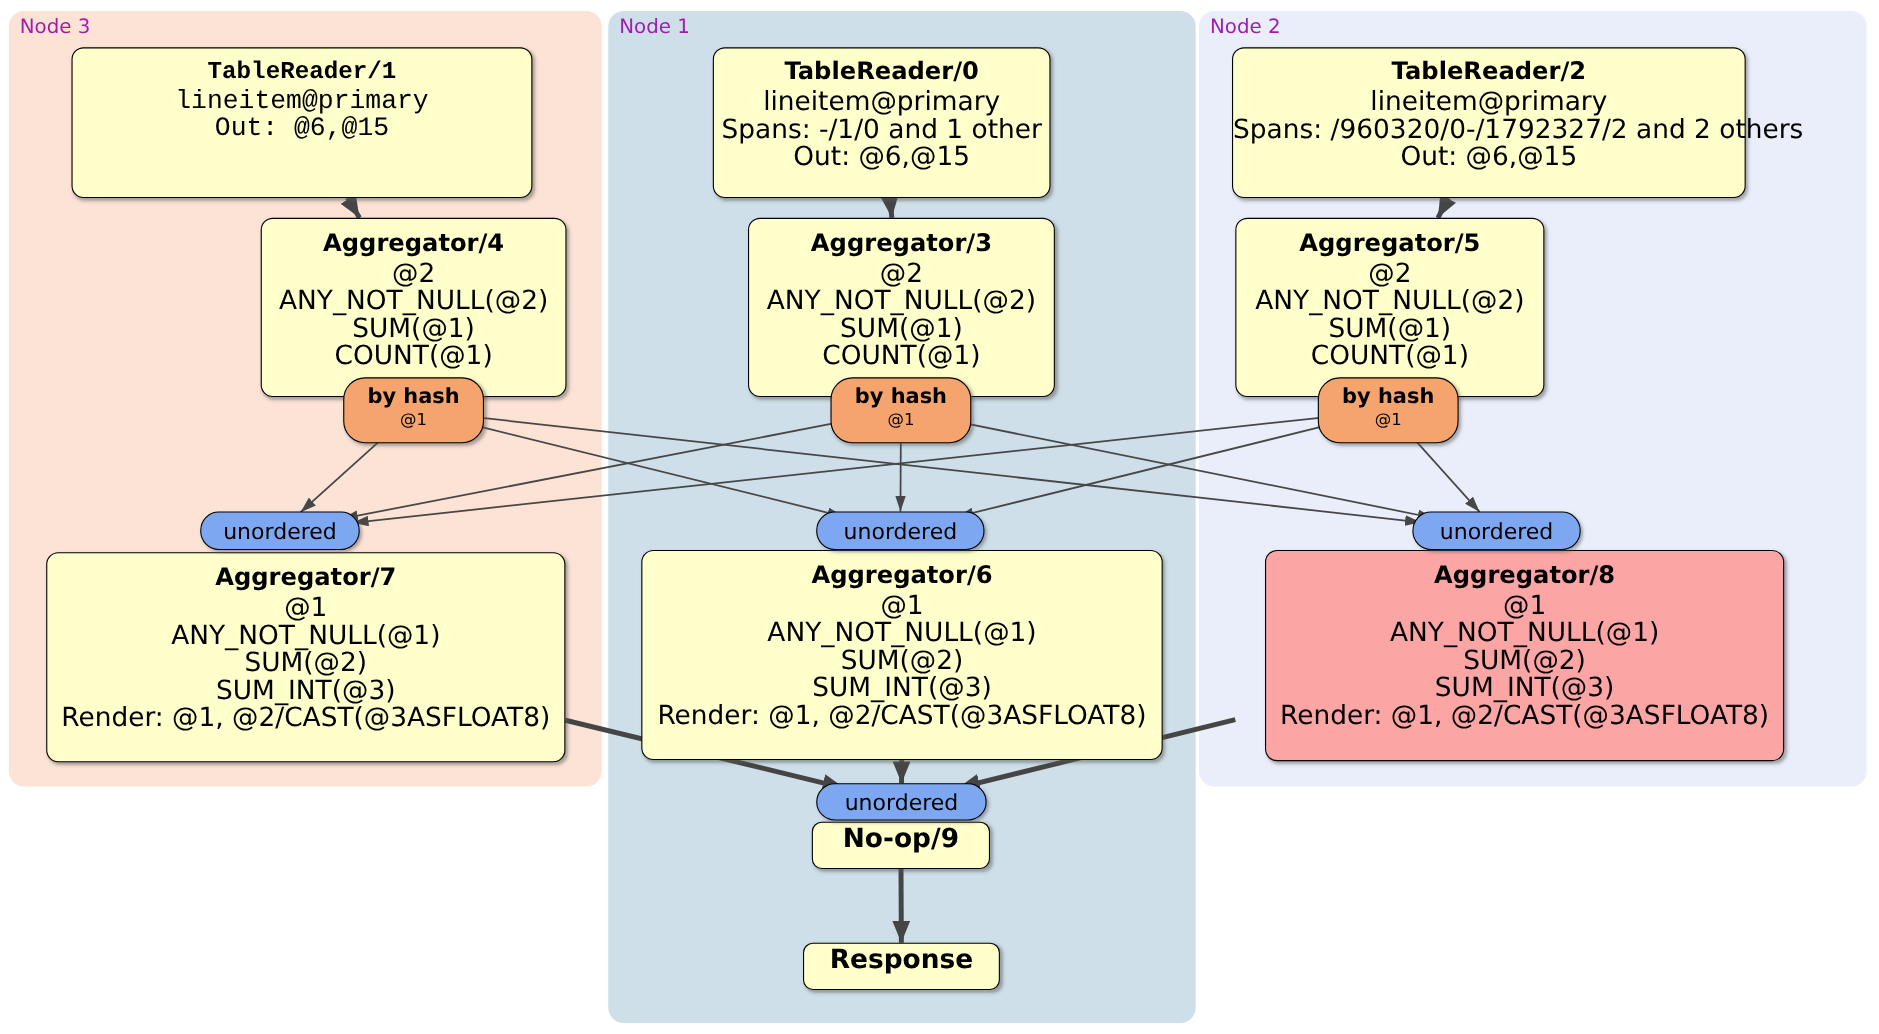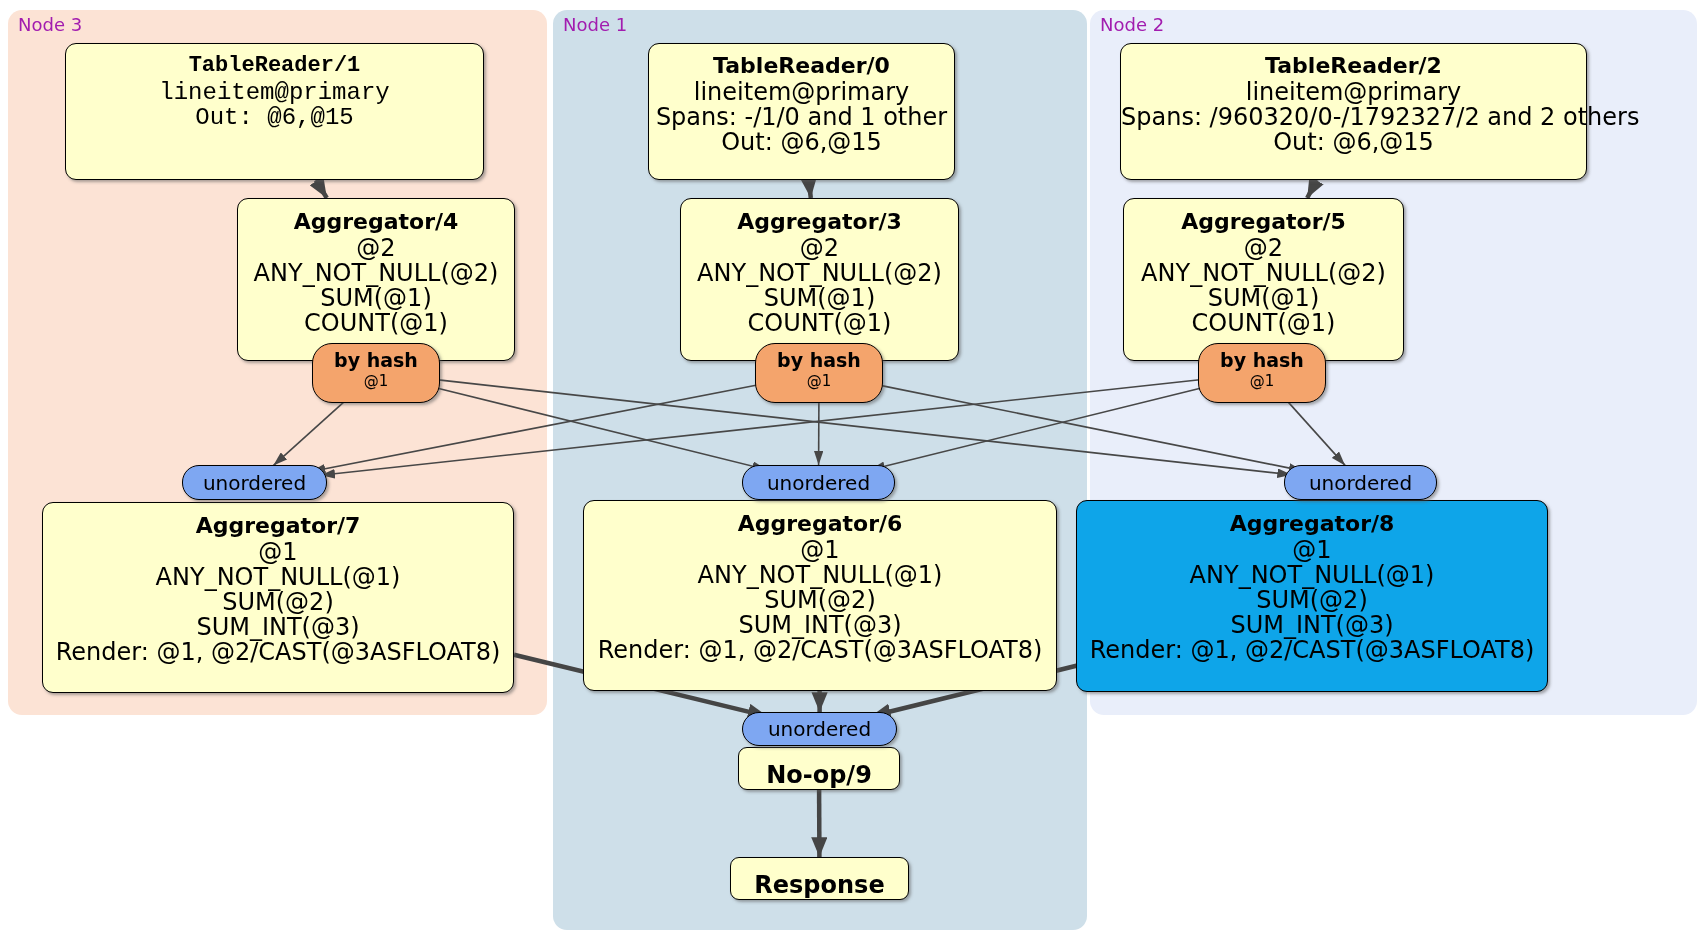--- a/index.html
+++ b/index.html
@@ -27,21 +27,21 @@
   }
   .oval.hash{border-radius:20px;padding-top:4px;}
   .oval.hash .t{font-weight:bold;font-size:19px;line-height:24px;}
   .oval.hash .s{font-size:15px;line-height:18px;}
   .oval.un{
     border-radius:17px;display:flex;align-items:center;justify-content:center;
     font-weight:normal;font-size:20px;
   }
   .termbox{
     position:absolute;background:#ffffcc;border:1.5px solid #000;border-radius:9px;
-    display:flex;align-items:flex-end;justify-content:center;font-weight:bold;font-size:24px;
+    display:flex;align-items:flex-start;justify-content:center;font-weight:bold;font-size:24px;
     z-index:3;box-shadow:2px 2px 3px rgba(90,90,90,.5);
   }
 </style>
 </head>
 <body>
 
 <div id="stage">
 
   <div class="panel" style="left: 8px; top: 10px; width: 539px; height: 705px; background-color: rgb(252, 227, 213);">
     <div class="panel-label">Node 3</div>
@@ -152,21 +152,21 @@
     <div class="line">Render: @1, @2/CAST(@3ASFLOAT8)</div>
   </div>
   <div class="box agg-bot" style="left: 583px; top: 500px; width: 472px; height: 180px; background-color: rgb(255, 255, 204);">
     <div class="title">Aggregator/6</div>
     <div class="line">@1</div>
     <div class="line">ANY_NOT_NULL(@1)</div>
     <div class="line">SUM(@2)</div>
     <div class="line">SUM_INT(@3)</div>
     <div class="line">Render: @1, @2/CAST(@3ASFLOAT8)</div>
   </div>
-  <div class="box agg-bot" style="left: 1076px; top: 500px; width: 470px; height: 181px; background-color: #0ea5e9;">
+  <div class="box agg-bot" style="left: 1150px; top: 500px; width: 470px; height: 181px; background-color: #fca5a5;">
     <div class="title">Aggregator/8</div>
     <div class="line">@1</div>
     <div class="line">ANY_NOT_NULL(@1)</div>
     <div class="line">SUM(@2)</div>
     <div class="line">SUM_INT(@3)</div>
     <div class="line">Render: @1, @2/CAST(@3ASFLOAT8)</div>
   </div>
 
   <div class="oval un" style="left: 742px; top: 712px; width: 153px; height: 32px; background-color: rgb(126, 167, 242);">
     <span>unordered</span>

